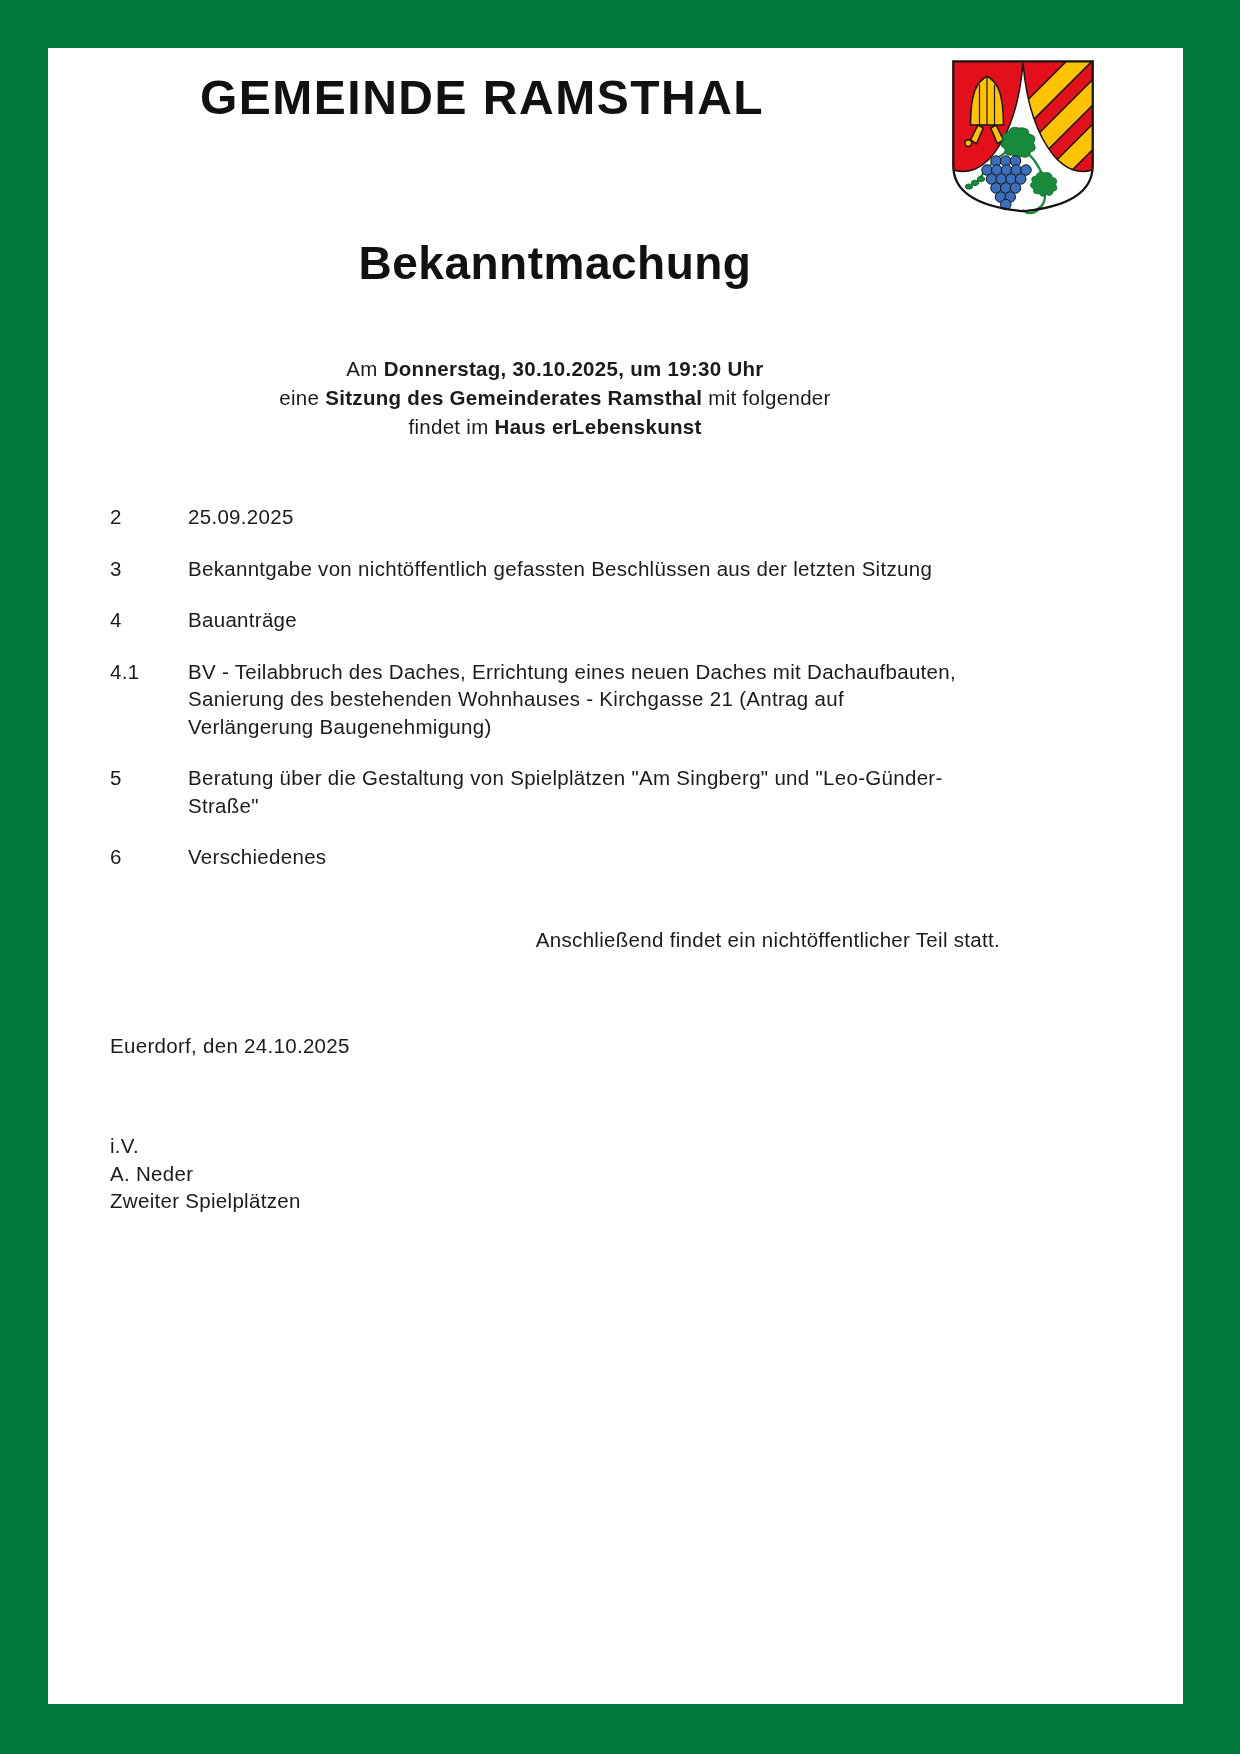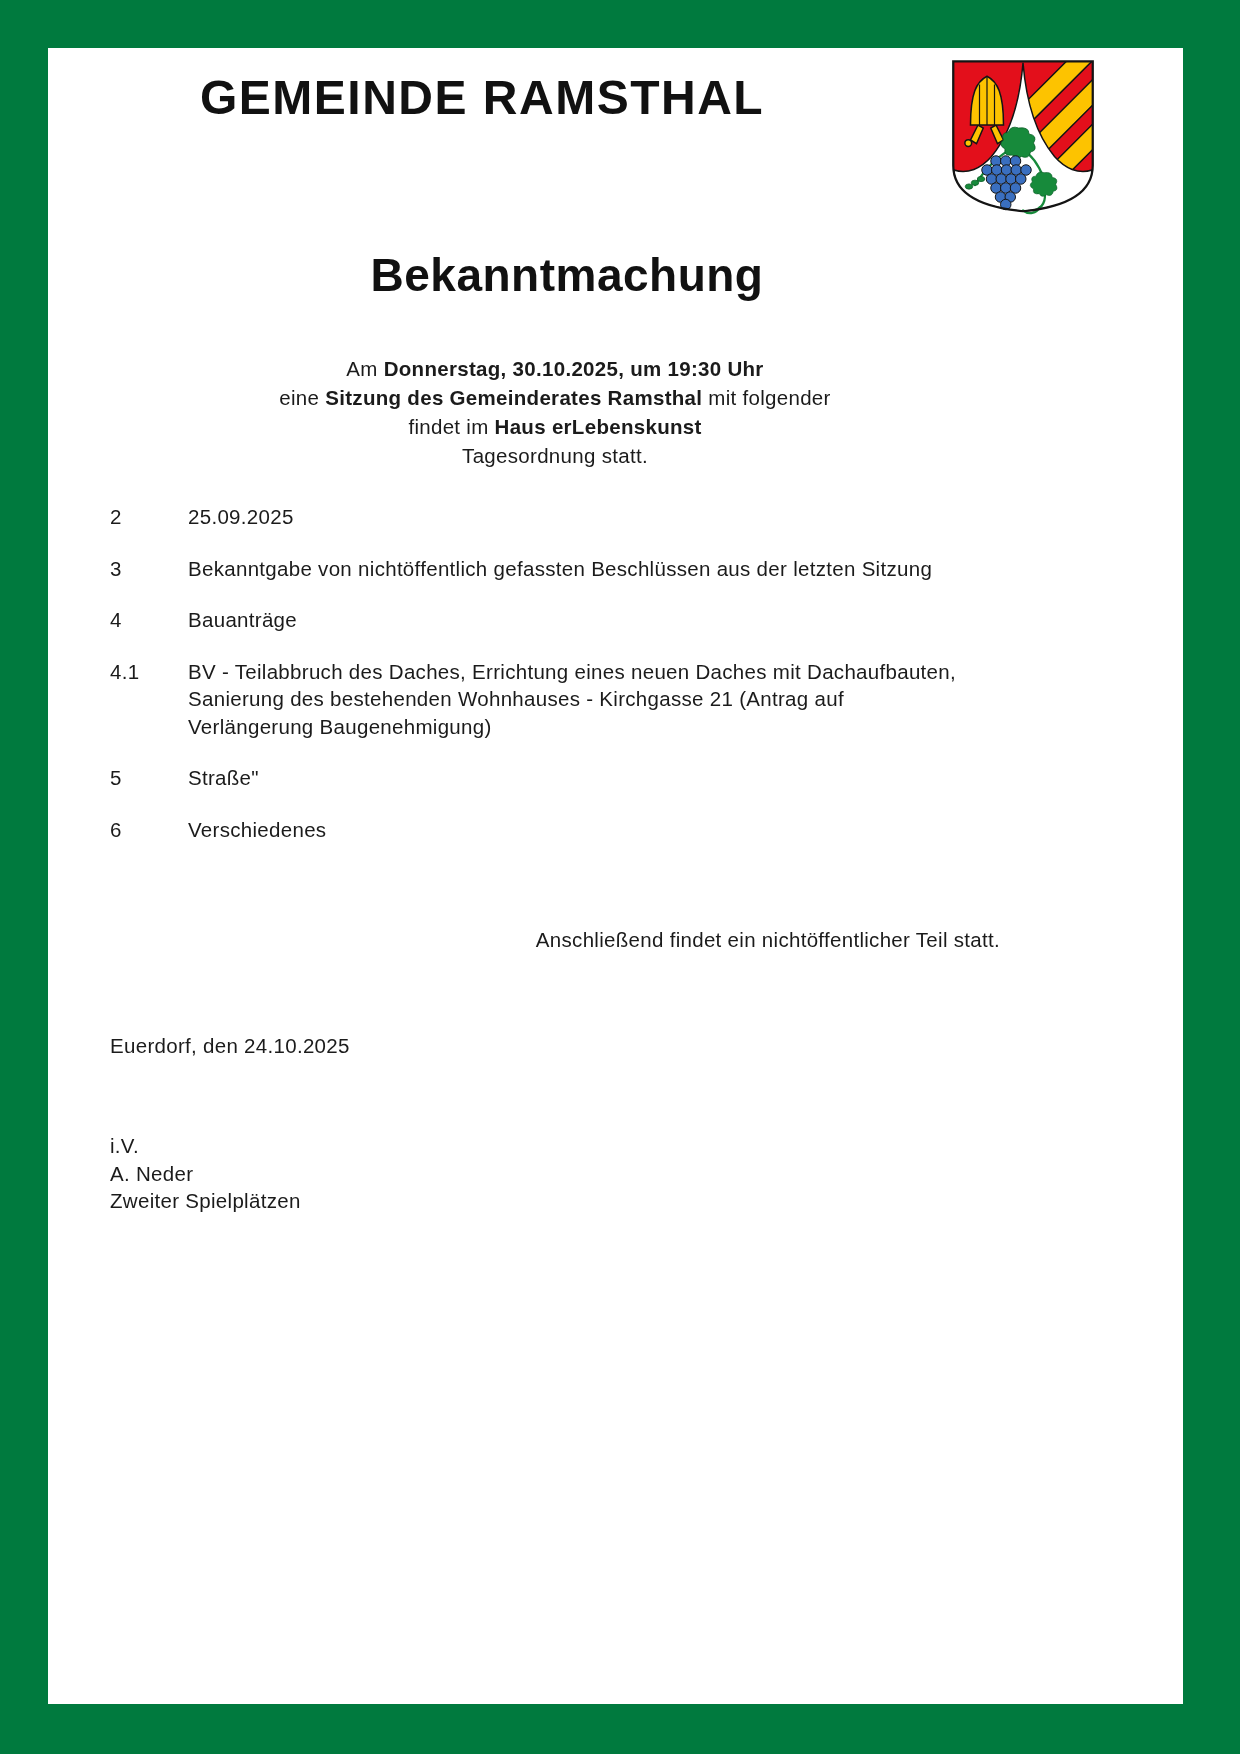--- a/index.html
+++ b/index.html
@@ -40,21 +40,21 @@
   }
   .coat{
     position:absolute;
     left:900px;top:8px;
     width:150px;height:159px;
   }
   .announce-title{
     position:absolute;
     left:62px;top:188px;
     width:890px;
-    margin:12px;
+    margin:0;
     text-align:center;
     font-size:46px;
     font-weight:700;
     letter-spacing:0.5px;
     color:#111;
   }
   .intro{
     position:absolute;
     left:62px;top:306px;
     width:890px;
@@ -183,21 +183,20 @@
 
       <path class="sh-outline" d="M7,7 H193 V146 C193,186 152,202 100,207 C48,202 7,186 7,146 Z"></path>
     </svg>
 
     <h2 class="announce-title">Bekanntmachung</h2>
 
     <div class="intro">
         <div class="intro-line"><span>Am </span><span class="b">Donnerstag, 30.10.2025, um 19:30 Uhr</span></div>
         <div class="intro-line"><span>eine </span><span class="b">Sitzung des Gemeinderates Ramsthal</span><span> mit folgender</span></div>
         <div class="intro-line"><span>findet im </span><span class="b">Haus erLebenskunst</span></div>
-        <div class="intro-line"><span>Tagesordnung statt.</span></div>
       </div>
 
     <div class="agenda">
         <div class="agenda-item">
     <div class="agenda-num">2</div>
     <div class="agenda-text">
             <div>25.09.2025</div>
           </div>
   </div>
         <div class="agenda-item">
@@ -216,20 +215,21 @@
     <div class="agenda-num">4.1</div>
     <div class="agenda-text">
             <div>BV - Teilabbruch des Daches, Errichtung eines neuen Daches mit Dachaufbauten,</div>
             <div>Sanierung des bestehenden Wohnhauses - Kirchgasse 21 (Antrag auf</div>
             <div>Verlängerung Baugenehmigung)</div>
           </div>
   </div>
         <div class="agenda-item">
     <div class="agenda-num">5</div>
     <div class="agenda-text">
+            <div>Beratung über die Gestaltung von Spielplätzen "Am Singberg" und "Leo-Günder-</div>
             <div>Straße"</div>
           </div>
   </div>
         <div class="agenda-item">
     <div class="agenda-num">6</div>
     <div class="agenda-text">
             <div>Verschiedenes</div>
           </div>
   </div>
       </div>

